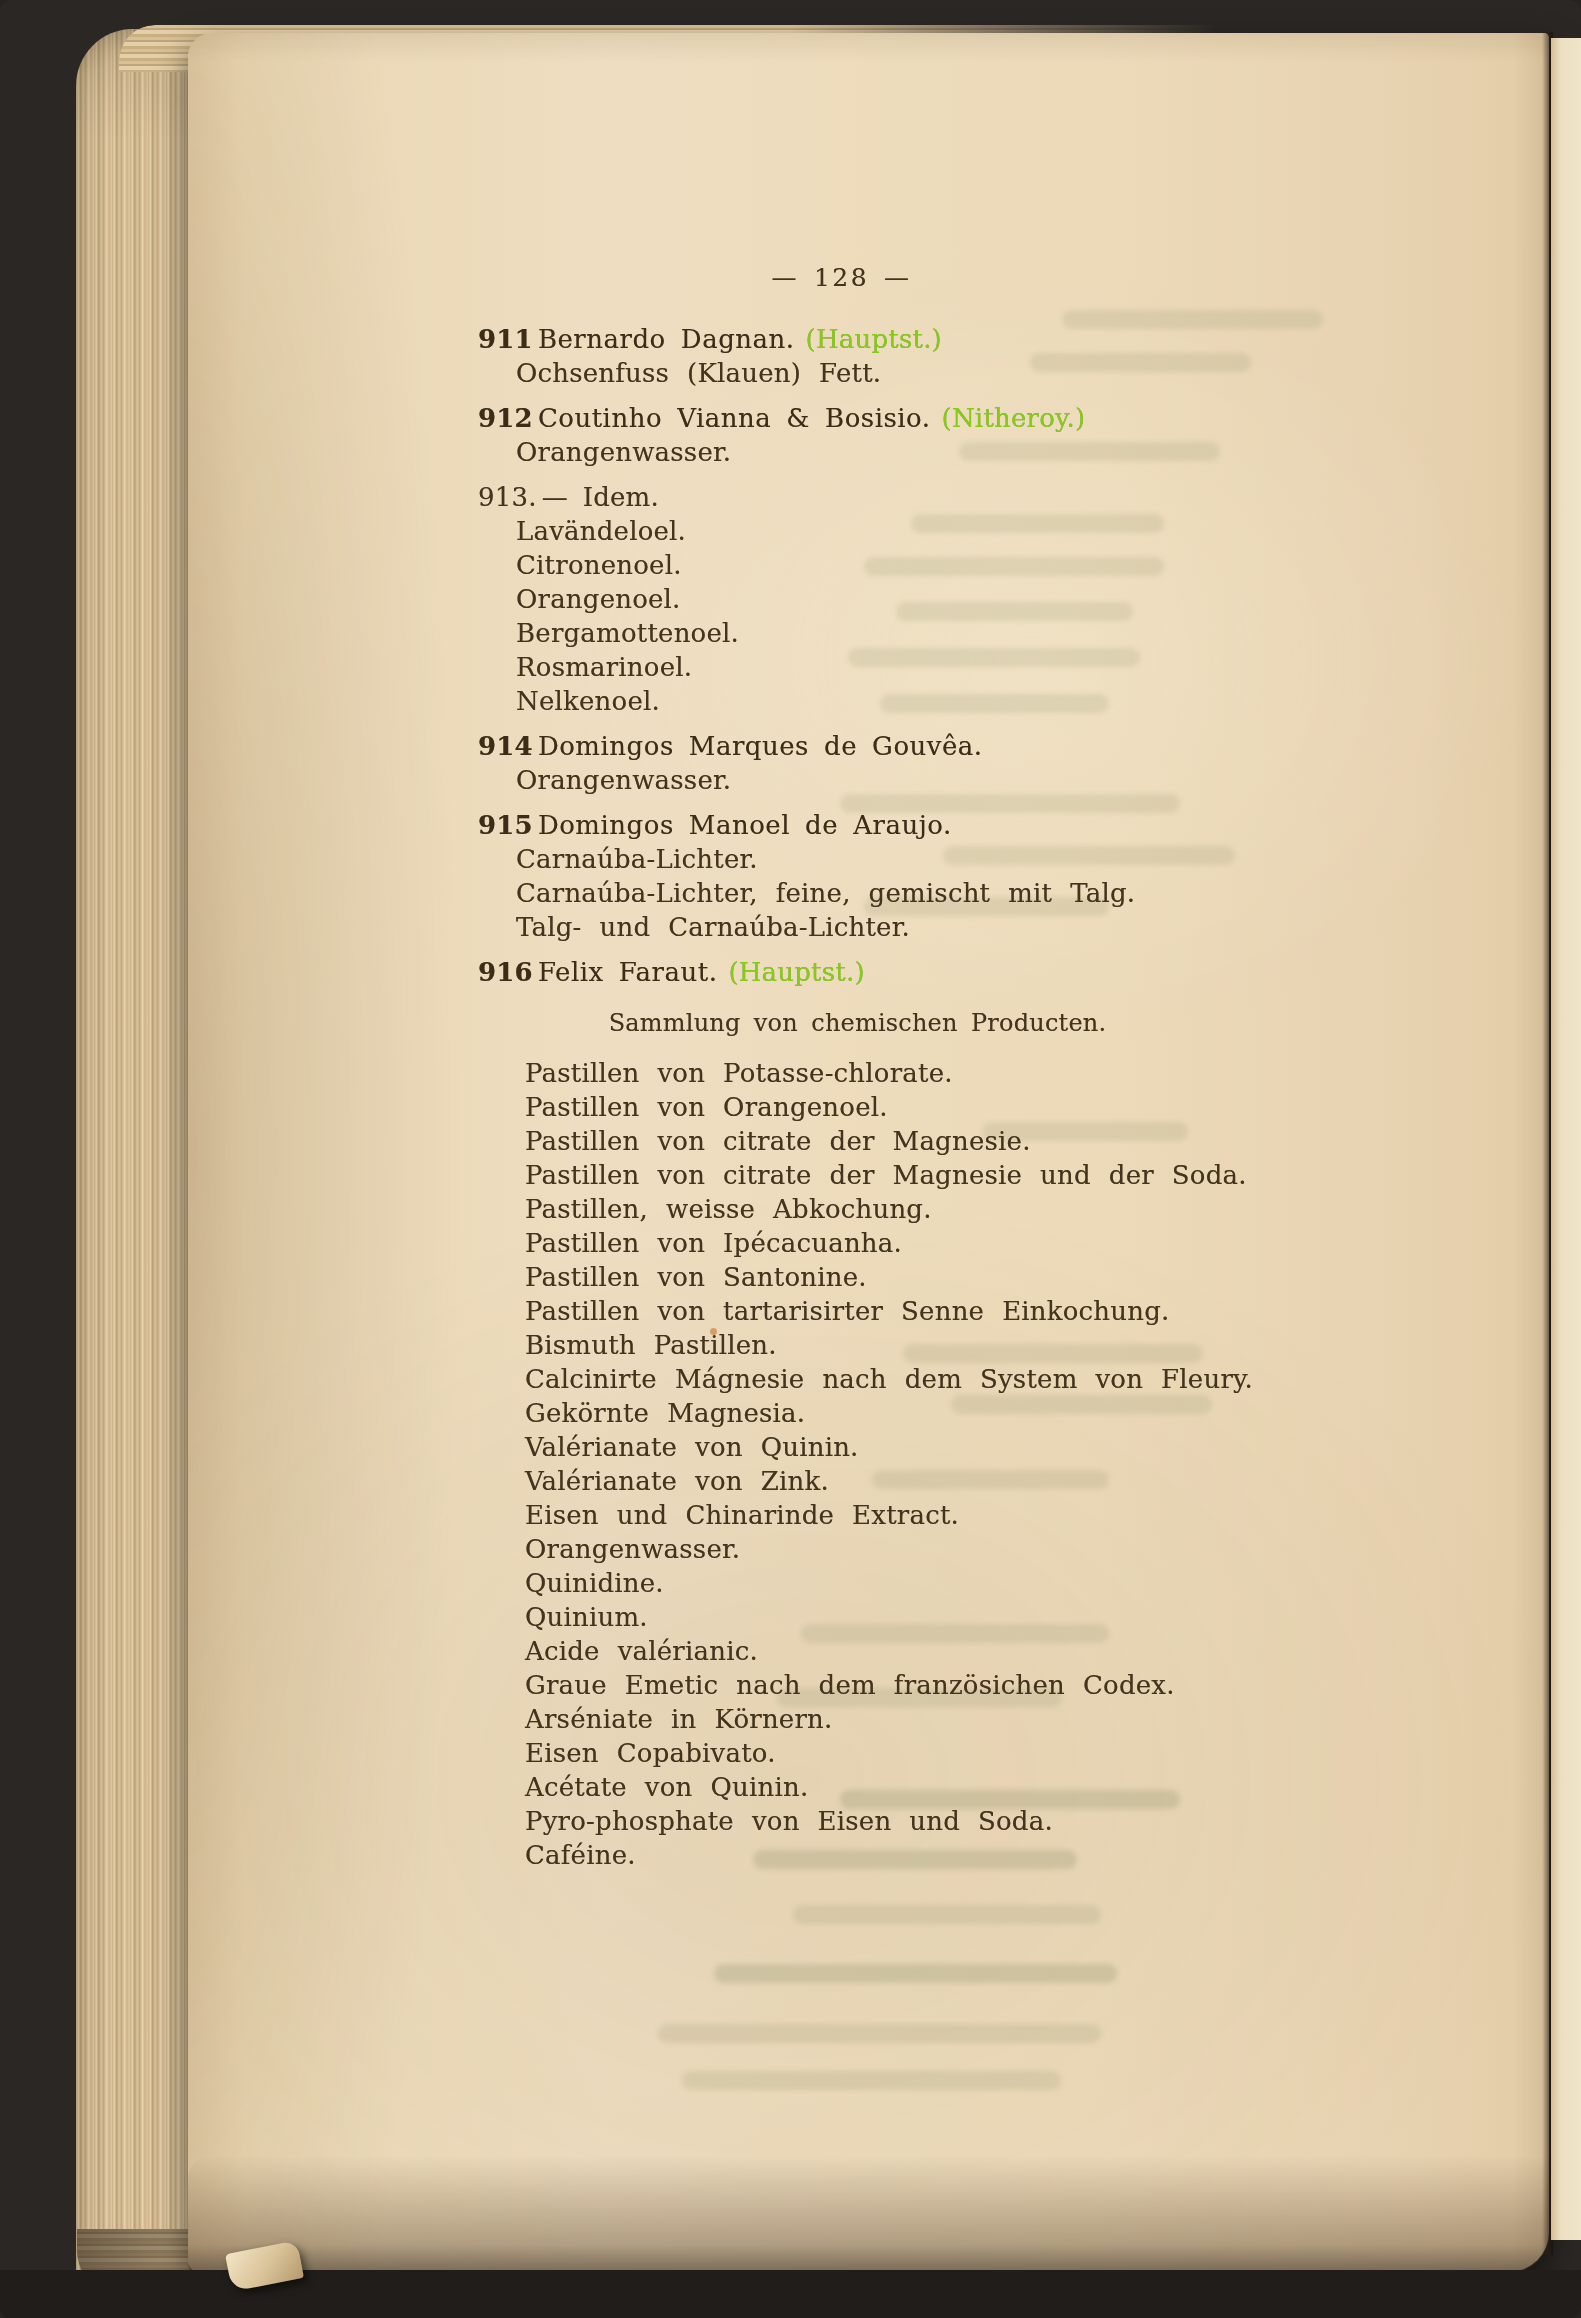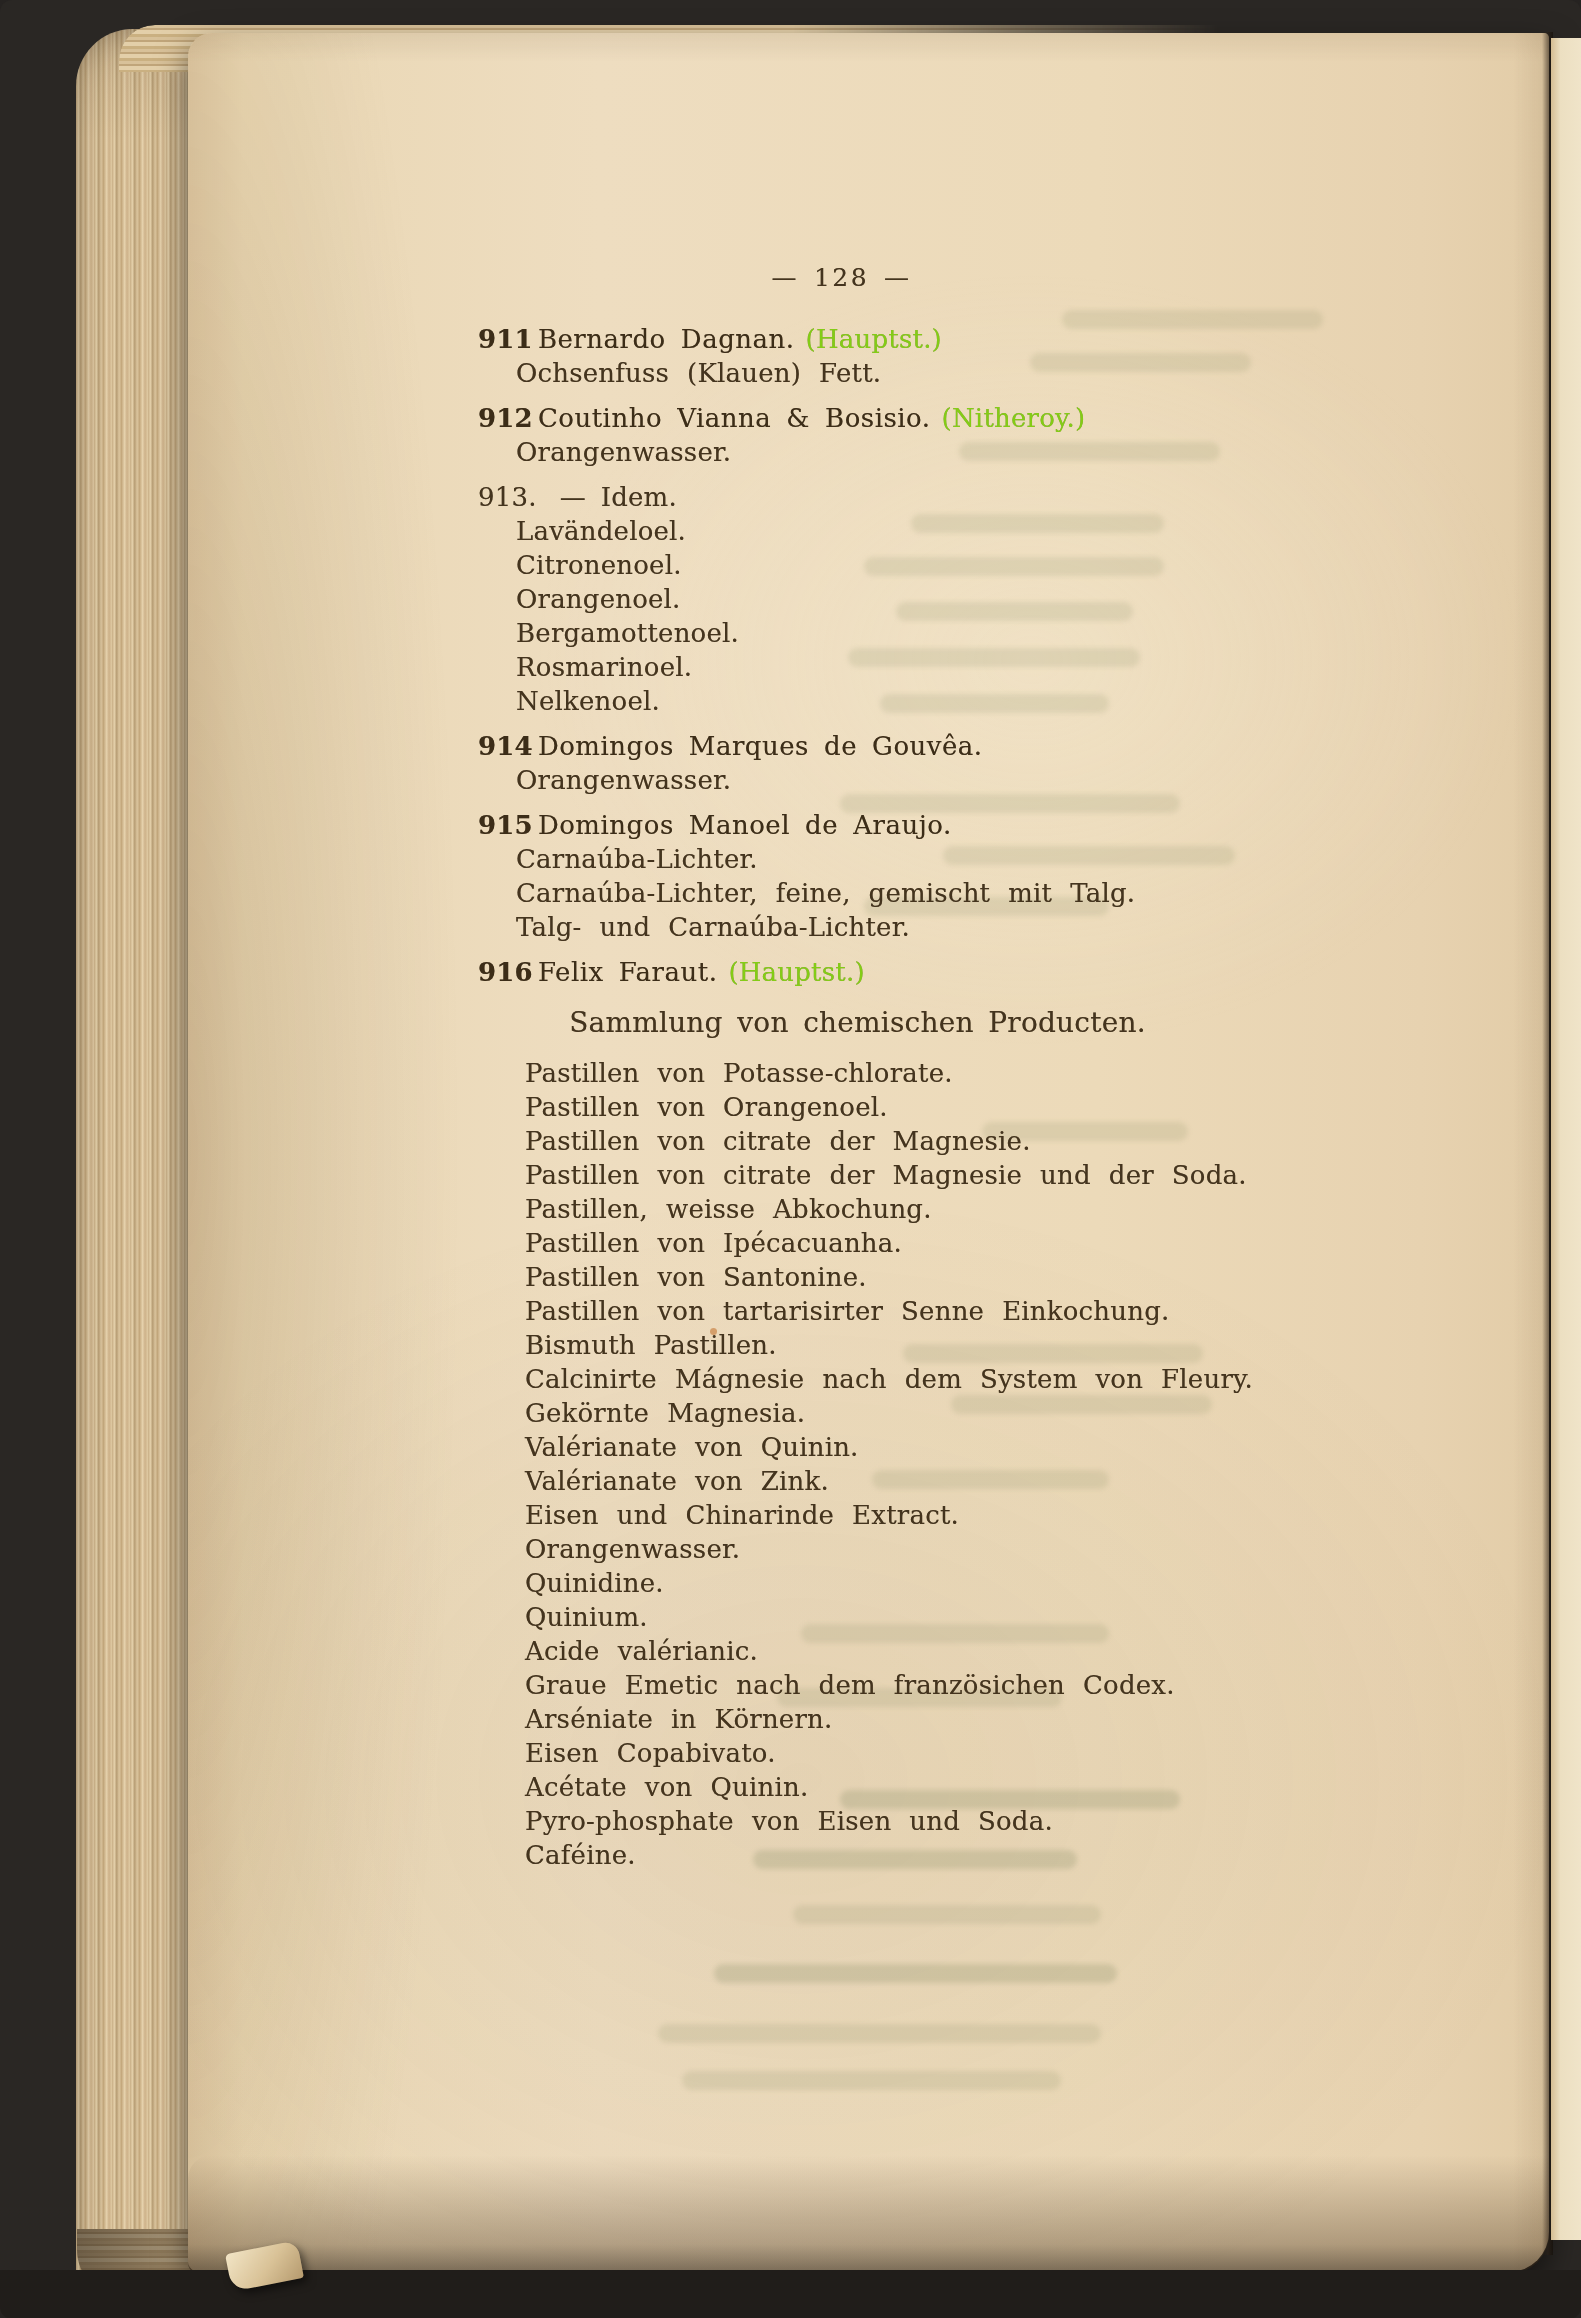--- a/index.html
+++ b/index.html
@@ -94,27 +94,27 @@
   }
   .pagenum{
     width:443px;margin-left:142px;margin-bottom:27px;
     text-align:center;font-size:25px;letter-spacing:2.4px;word-spacing:4.7px;
   }
   .entry{margin-top:11px;}
   .entry-head{word-spacing:6.3px;}
   .entry-head .num{font-weight:bold;margin-right:5px;color:#3c2d18;}
   .entry-head .num.plain{font-weight:normal;color:#44341e;}
   .entry-head .name{font-weight:normal;color:#3c2d18;letter-spacing:0.5px;}
-  .entry-head .name.plain{font-weight:normal;color:#44341e;letter-spacing:0.2px;margin-left:18px;}
+  .entry-head .name.plain{font-weight:normal;color:#44341e;letter-spacing:0.2px;}
   .entry-head .loc{margin-left:11px;font-weight:normal;color:#84cc16;}
   .prod{padding-left:38px;word-spacing:9.5px;}
   .chem .prod{padding-left:47px;}
   .section-head{
     width:759px;margin:17.4px 0 16px 0;text-align:center;
-    font-size:28px;word-spacing:5.5px;
+    font-size:24px;word-spacing:5.5px;
   }
 </style>
 </head>
 <body>
 
 <div class="scene">
 
   <div class="stack-left"></div>
   <div class="stack-bottom"></div>
   <div class="top-strips"></div>

